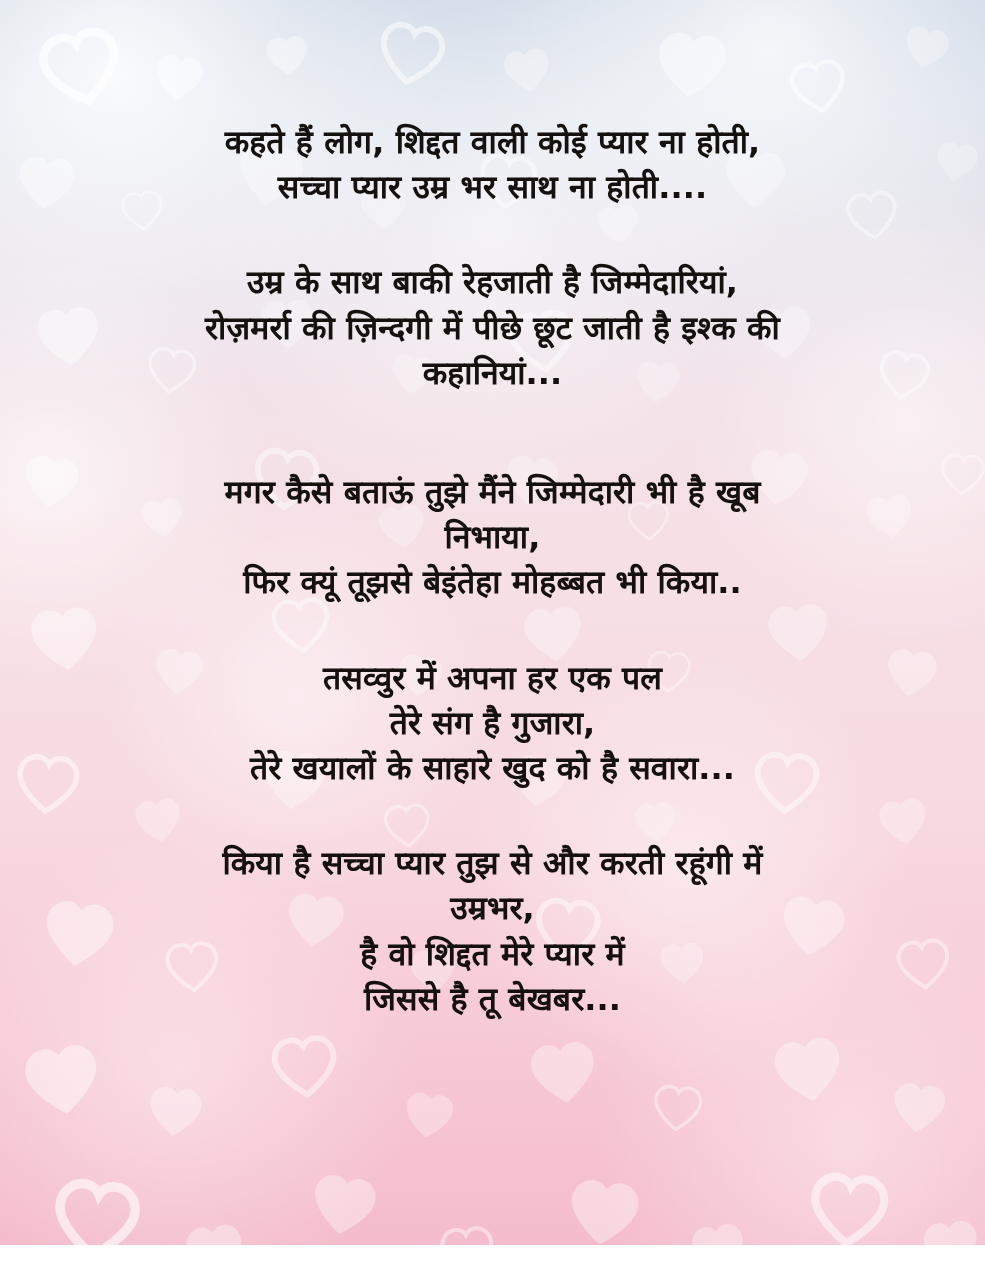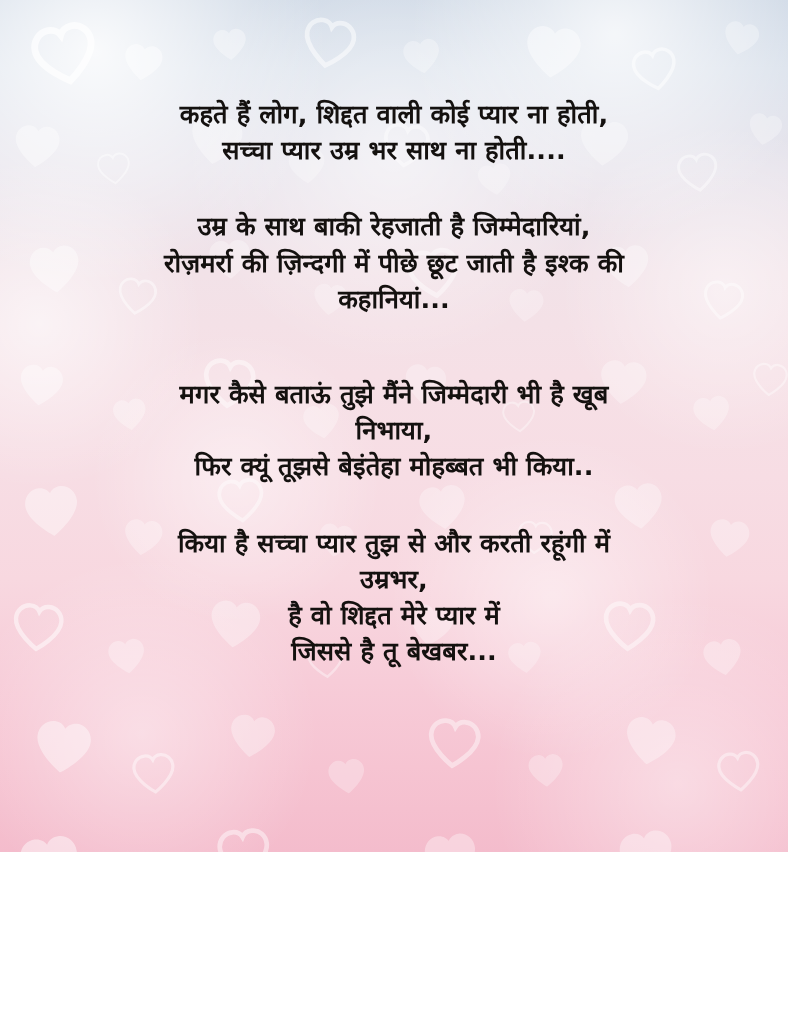--- a/index.html
+++ b/index.html
@@ -9,21 +9,21 @@
   body {
     width: 788px;
     height: 1024px;
     overflow: hidden;
     font-family: "DejaVu Sans", "Liberation Sans", sans-serif;
   }
 
   .poster {
     position: relative;
     width: 788px;
-    height: 852px;
+    height: 996px;
     overflow: hidden;
     background: linear-gradient(
         to bottom,
         #cfd9e6 0%,
         #dbe2ec 8%,
         #e8e4ec 20%,
         #f2e2e8 32%,
         #f6e0e6 44%,
         #f7dde4 56%,
         #f8d8e0 68%,
@@ -491,20 +491,23 @@
   <div class="content">
     <div class="poem">
       <p class="stanza s1">कहते हैं लोग, शिद्दत वाली कोई प्यार ना होती,
 सच्चा प्यार उम्र भर साथ ना होती....</p>
       <p class="stanza s2">उम्र के साथ बाकी रेहजाती है जिम्मेदारियां,
 रोज़मर्रा की ज़िन्दगी में पीछे छूट जाती है इश्क की
 कहानियां...</p>
       <p class="stanza s3">मगर कैसे बताऊं तुझे    मैंने जिम्मेदारी भी है खूब
 निभाया,
 फिर क्यूं तूझसे बेइंतेहा मोहब्बत भी किया..</p>
+      <p class="stanza s4">तसव्वुर में अपना हर एक पल
+तेरे संग है गुजारा,
+तेरे खयालों के साहारे खुद को है सवारा...</p>
       <p class="stanza s5">किया है सच्चा प्यार तुझ से और करती रहूंगी में
 उम्रभर,
 है वो शिद्दत मेरे प्यार में
 जिससे है तू बेखबर...</p>
     </div>
   </div>
 
 </div>
 
 </body></html>

